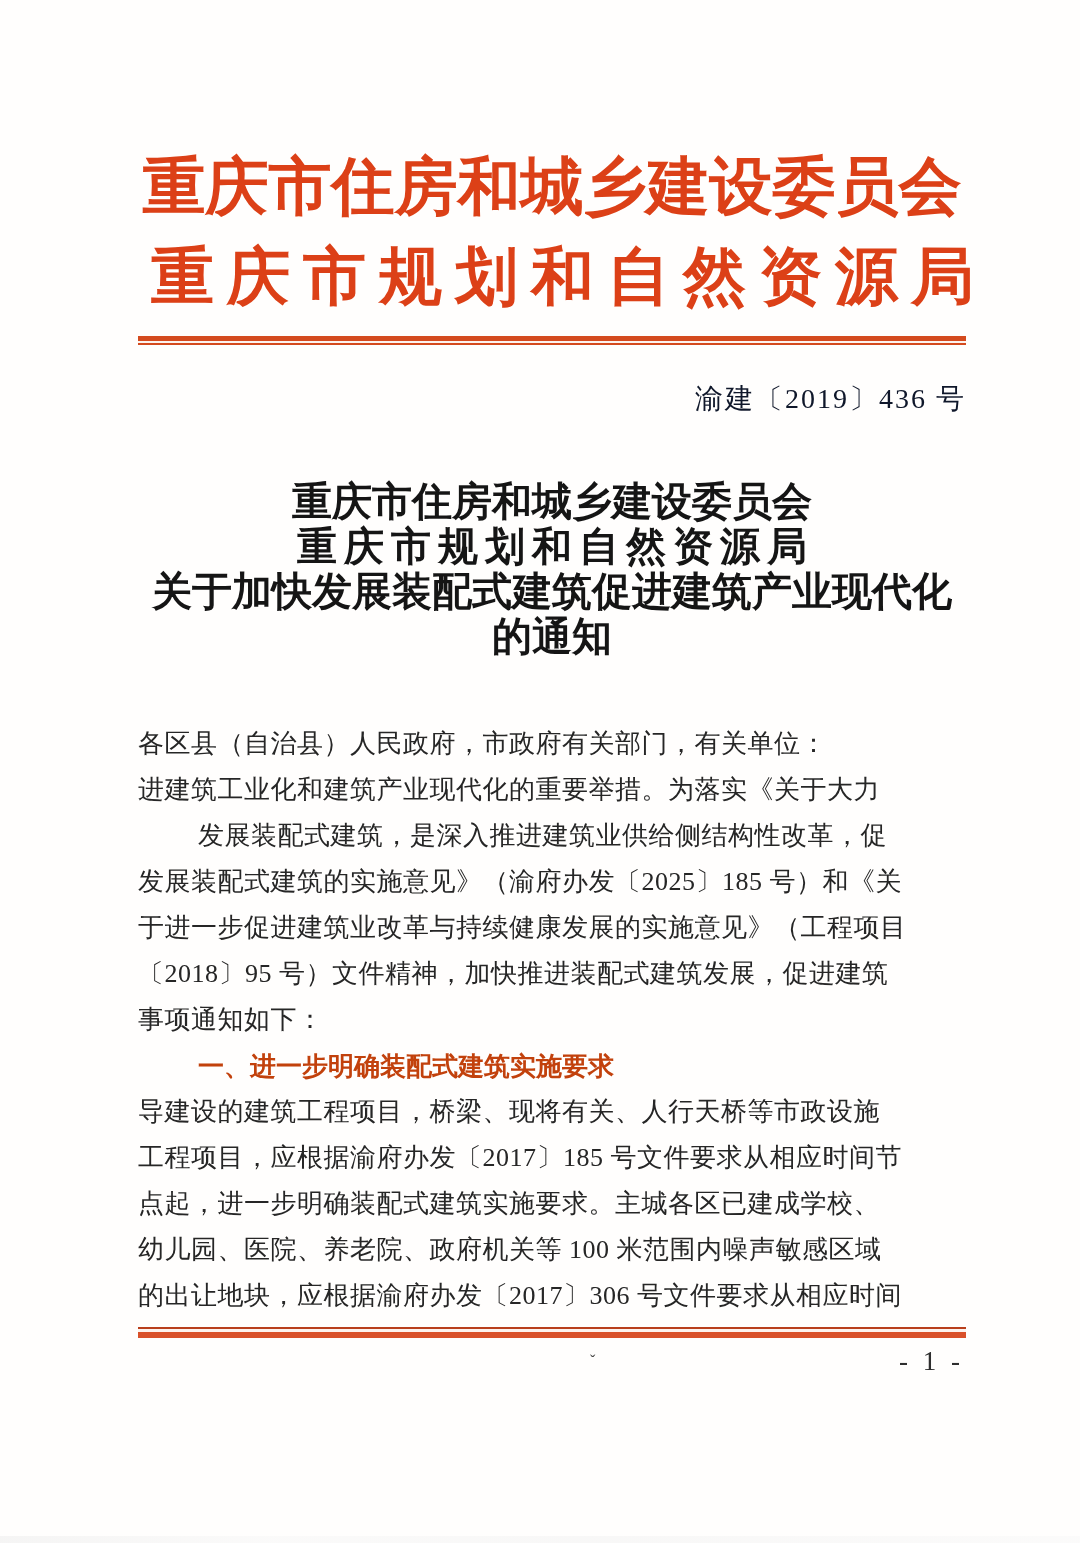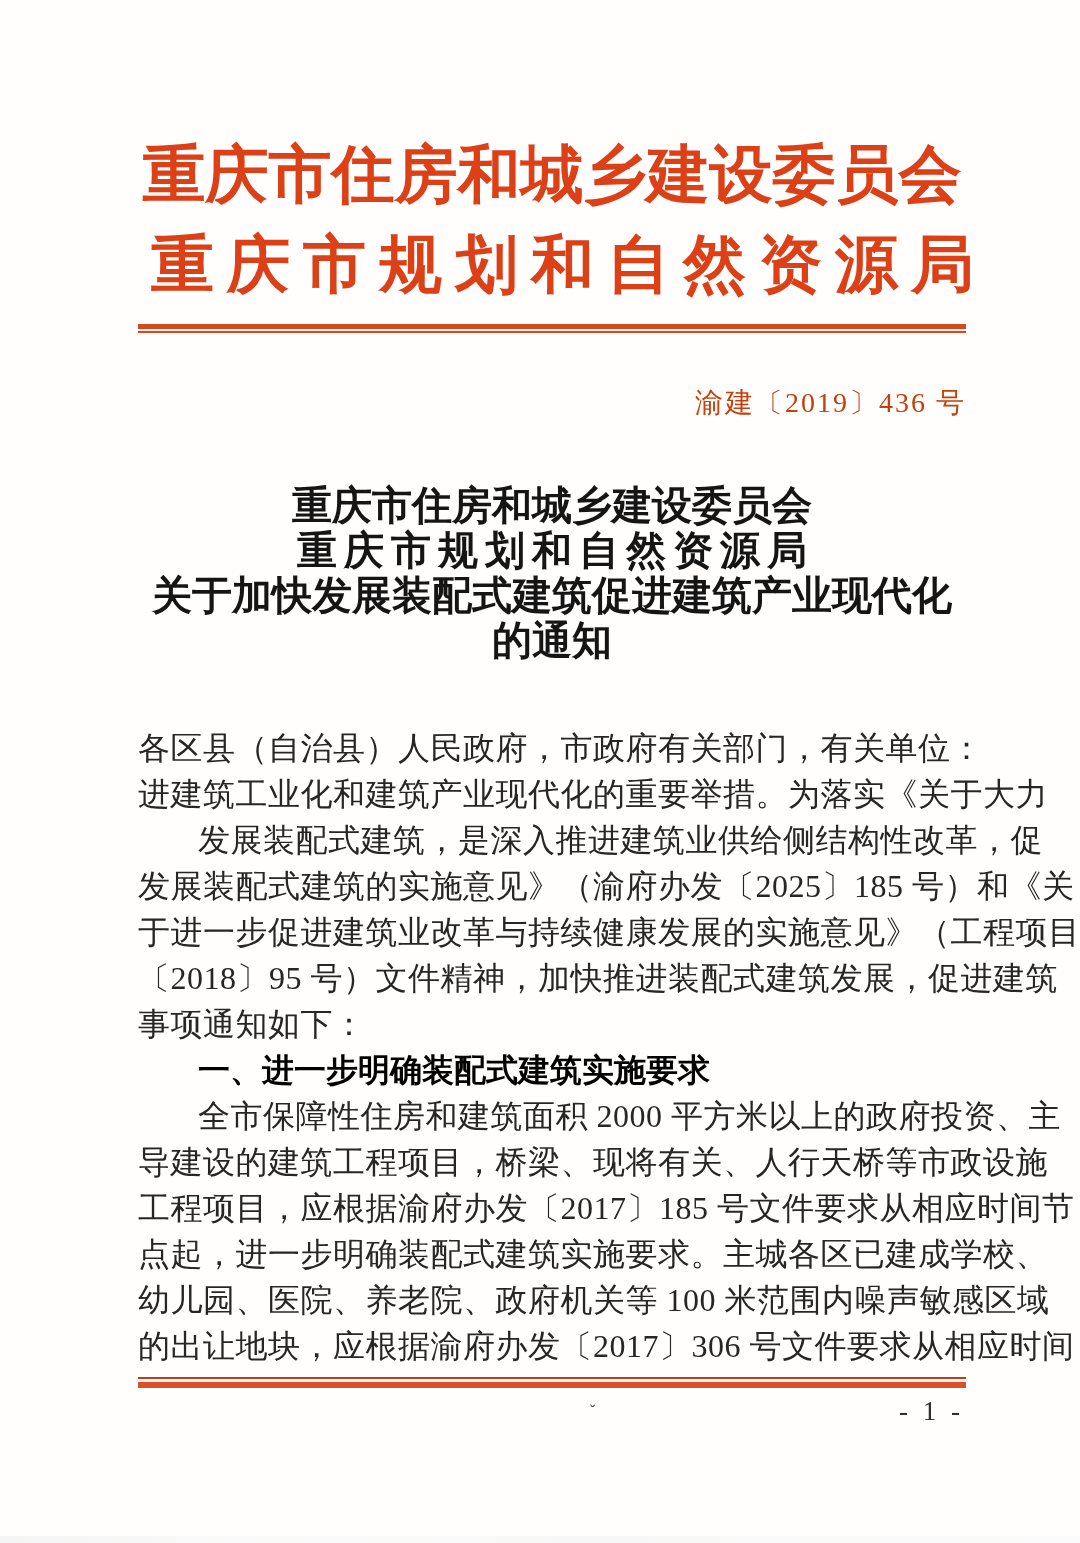--- a/index.html
+++ b/index.html
@@ -7,21 +7,21 @@
     width: 1080px; height: 1543px;
     background: #ffffff;
     font-family: "Liberation Serif", "DejaVu Serif", serif;
     overflow: hidden;
   }
   .page {
     position: relative;
     width: 1080px; height: 1543px;
     background: #fffefd;
     box-sizing: border-box;
-    padding: 0 114px 0 138px;
+    padding: 12px 114px 0 138px;
   }
   
   .letterhead { padding-top: 130px; text-align: center; }
   .agency-line {
     font-weight: bold;
     color: #dc4017;
     font-size: 63px;
     line-height: 90px;
     white-space: nowrap;
   }
@@ -30,51 +30,51 @@
   .head-rule { margin-top: 14px; }
   .head-rule .bar-a { height: 5px; background: #d44a1e; }
   .head-rule .bar-gap { height: 2px; background: #fdf3ee; }
   .head-rule .bar-b { height: 2px; background: #d44a1e; }
   .foot-rule { margin-top: 8px; }
   .foot-rule .bar-a { height: 2px; background: #b93f1c; }
   .foot-rule .bar-gap { height: 3px; background: #fdf3ee; }
   .foot-rule .bar-b { height: 6px; background: #d9512a; }
   
   .doc-number {
-    margin-top: 52px;
+    margin-top: 36px;
     text-align: right;
     font-size: 28px;
     line-height: 36px;
-    color: #c2410c;
+    color: #0f172a;
     letter-spacing: 2px;
   }
   
   .title-block { margin-top: 62px; text-align: center; }
   .title-line {
     font-weight: bold;
     color: #151515;
     font-size: 40px;
     line-height: 45px;
     white-space: nowrap;
   }
   .title-line.spaced { letter-spacing: 7px; text-indent: 7px; }
   
   .body-block { margin-top: 62px; }
   .b-line {
-    font-size: 32px;
+    font-size: 26px;
     line-height: 46px;
     color: #262626;
     white-space: nowrap;
     letter-spacing: 0.5px;
   }
   .b-line.indent { padding-left: 60px; }
   .b-line.heading {
     font-family: "Liberation Sans", "DejaVu Sans", sans-serif;
     font-weight: bold;
-    color: #000000;
+    color: #c2410c;
     letter-spacing: 0;
   }
   
   .footer-row {
     position: relative;
     margin-top: 8px;
     height: 32px;
   }
   .check-mark {
     position: absolute;
@@ -128,21 +128,20 @@
 
     <div class="b-line">进建筑工业化和建筑产业现代化的重要举措。为落实《关于大力</div>
     <div class="b-line indent">发展装配式建筑，是深入推进建筑业供给侧结构性改革，促</div>
     <div class="b-line">发展装配式建筑的实施意见》（渝府办发〔2025〕185 号）和《关</div>
     <div class="b-line">于进一步促进建筑业改革与持续健康发展的实施意见》（工程项目</div>
     <div class="b-line">〔2018〕95 号）文件精神，加快推进装配式建筑发展，促进建筑</div>
     <div class="b-line">事项通知如下：</div>
 
     <div class="b-line indent heading">一、进一步明确装配式建筑实施要求</div>
 
-    <div class="b-line indent">全市保障性住房和建筑面积 2000 平方米以上的政府投资、主</div>
     <div class="b-line">导建设的建筑工程项目，桥梁、现将有关、人行天桥等市政设施</div>
     <div class="b-line">工程项目，应根据渝府办发〔2017〕185 号文件要求从相应时间节</div>
     <div class="b-line">点起，进一步明确装配式建筑实施要求。主城各区已建成学校、</div>
     <div class="b-line">幼儿园、医院、养老院、政府机关等 100 米范围内噪声敏感区域</div>
     <div class="b-line">的出让地块，应根据渝府办发〔2017〕306 号文件要求从相应时间</div>
   </div>
 
   <div class="foot-rule">
     <div class="bar-a"></div>
     <div class="bar-gap"></div>

